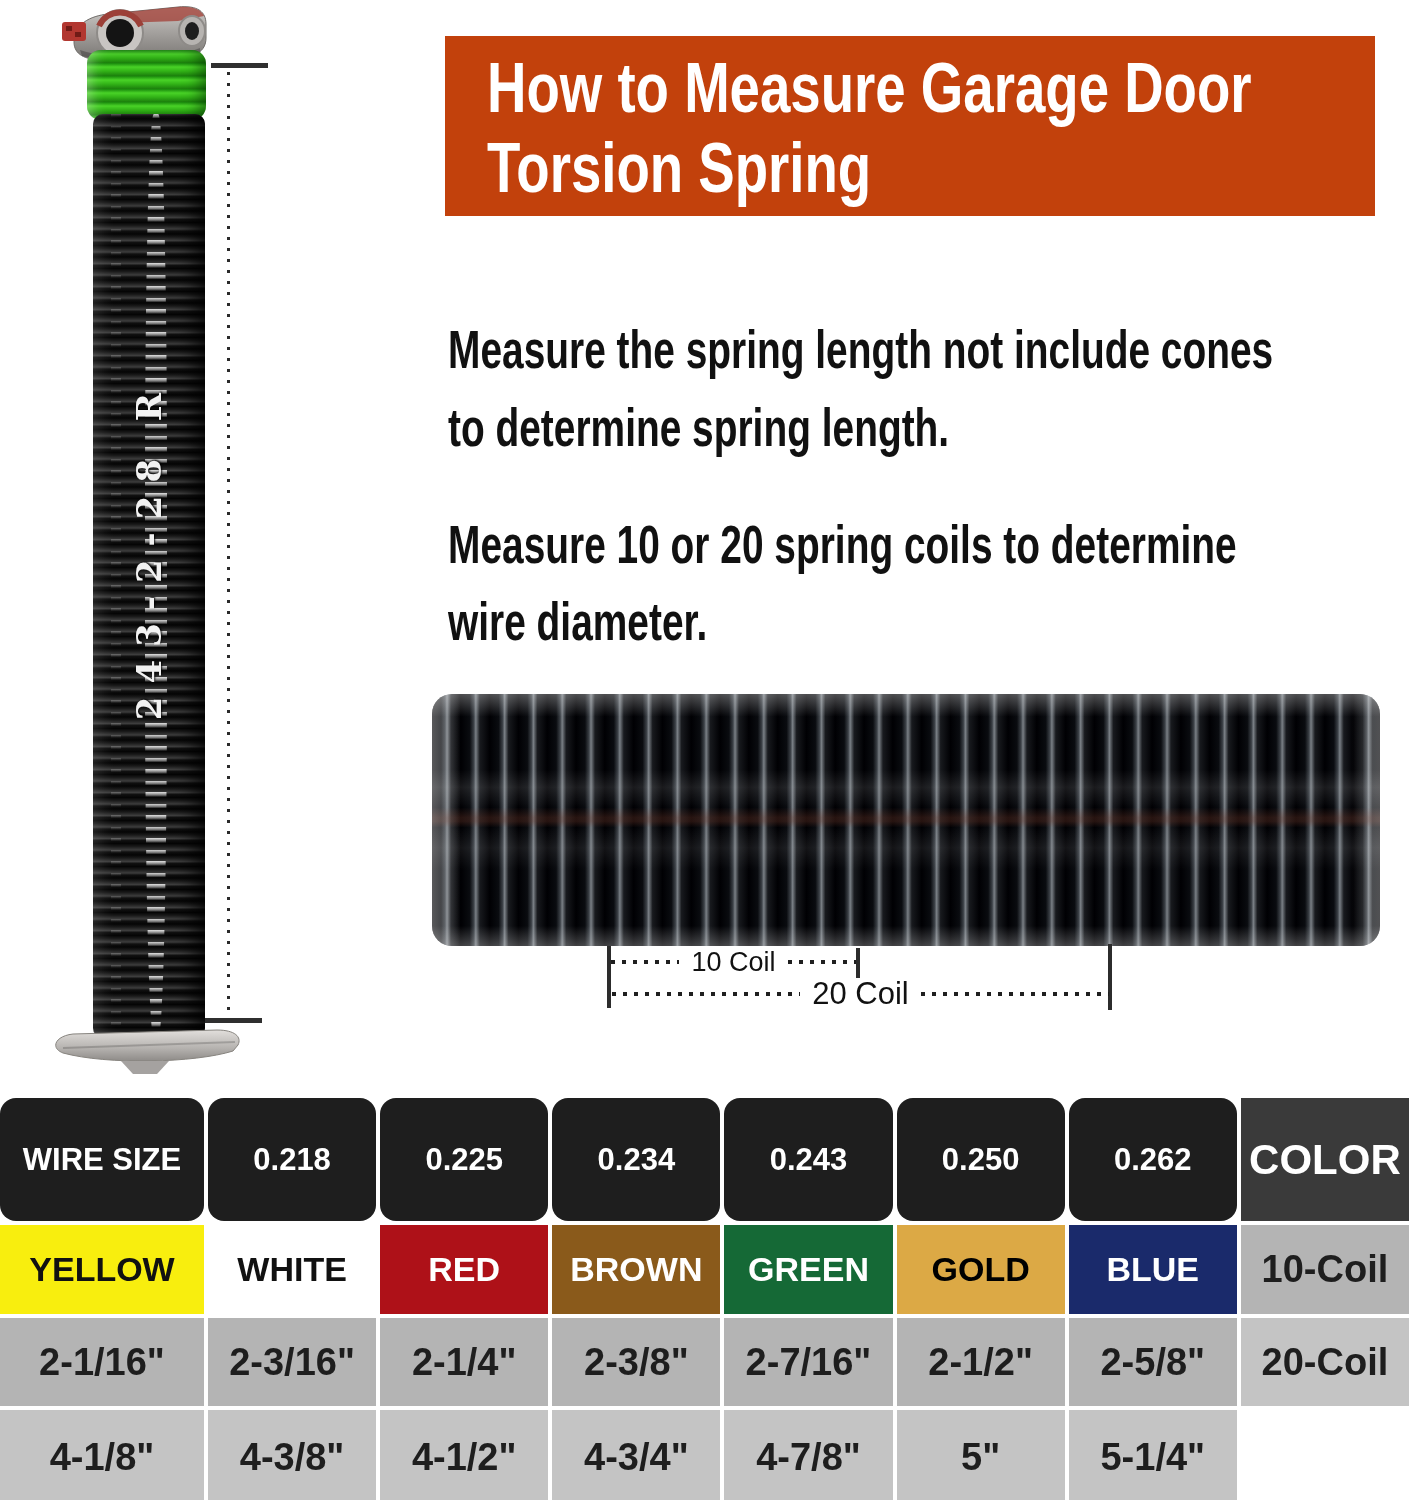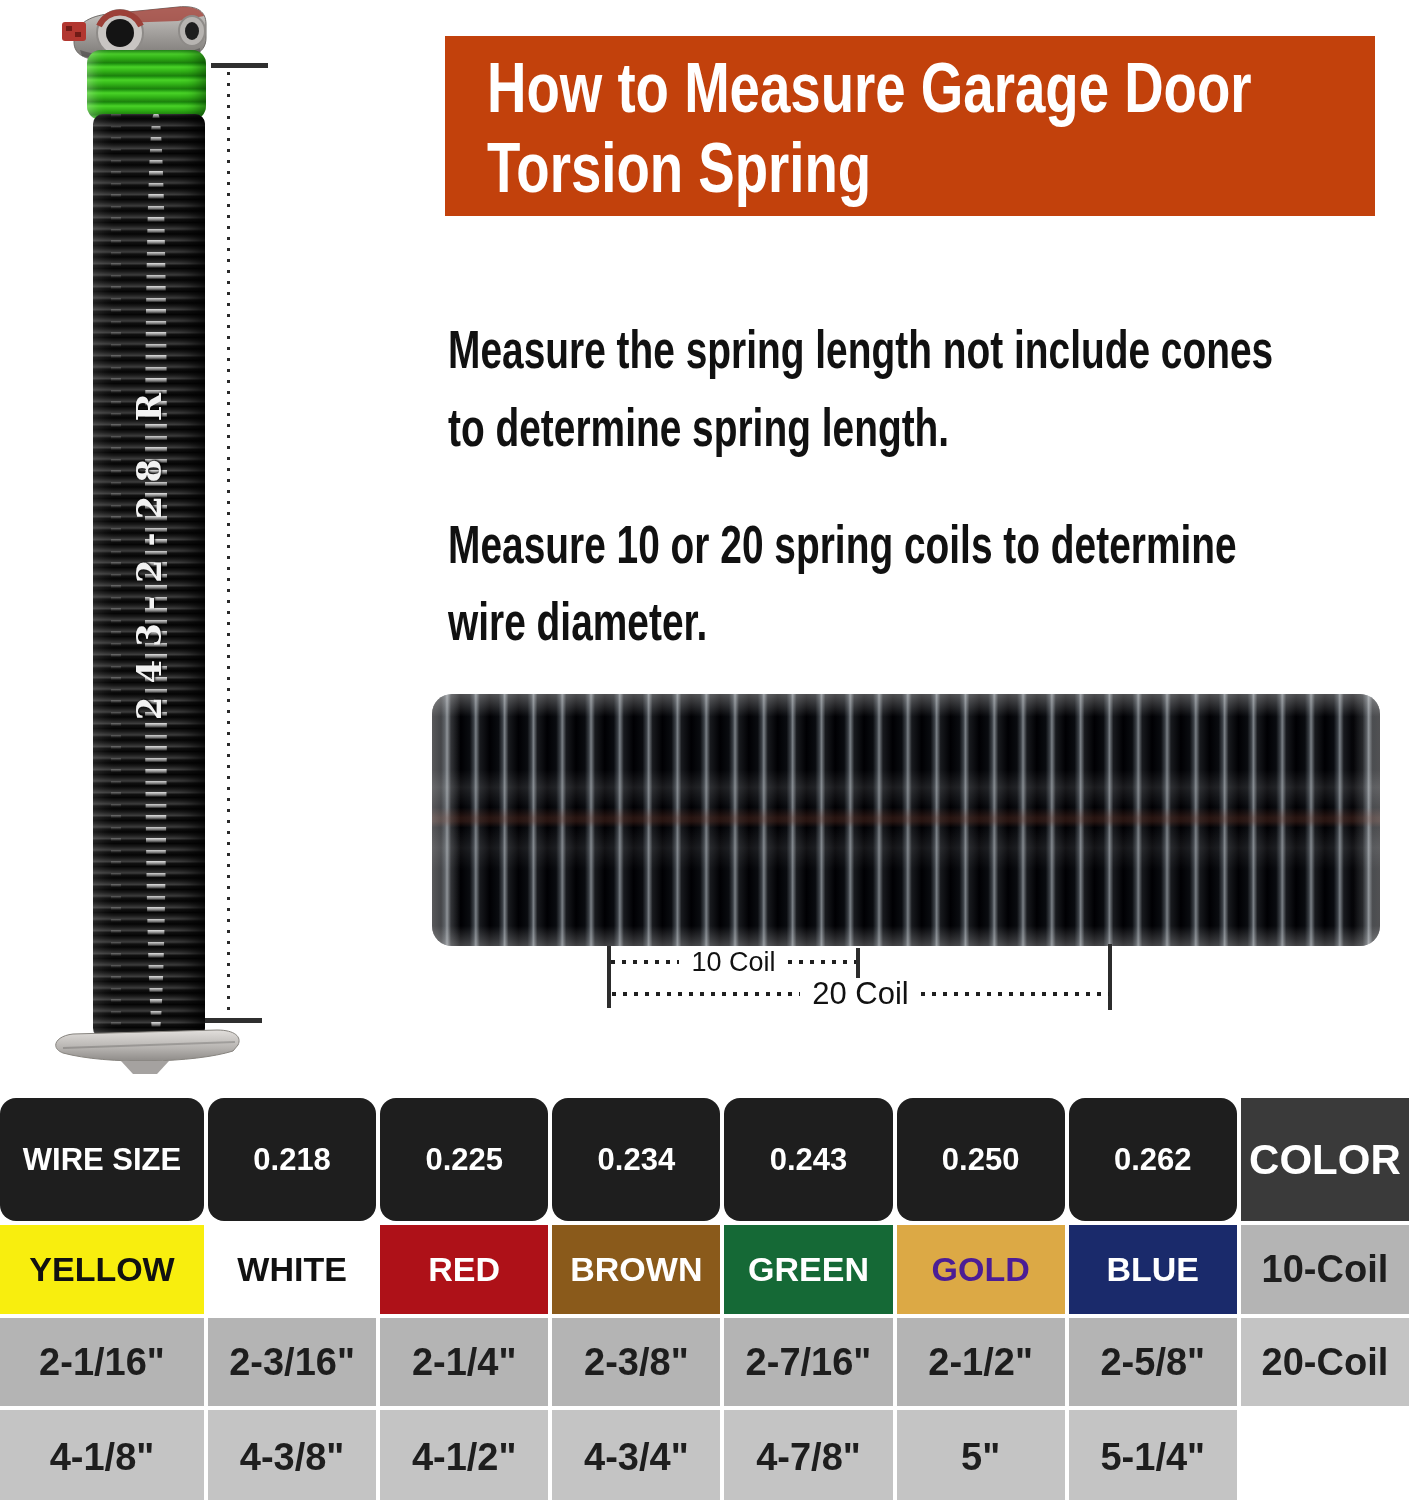--- a/index.html
+++ b/index.html
@@ -158,21 +158,21 @@
     <div class="cell r1">0.243</div>
     <div class="cell r1">0.250</div>
     <div class="cell r1">0.262</div>
 
     <div class="cell r2h">COLOR</div>
     <div class="cell r2" style="background:#f8ee0e;color:#111111">YELLOW</div>
     <div class="cell r2" style="background:#ffffff;color:#111111">WHITE</div>
     <div class="cell r2" style="background:#ae1118;color:#ffffff">RED</div>
     <div class="cell r2" style="background:#8a5a1b;color:#ffffff">BROWN</div>
     <div class="cell r2" style="background:#156936;color:#ffffff">GREEN</div>
-    <div class="cell r2" style="background:#dca945;color:#4c1d95">GOLD</div>
+    <div class="cell r2" style="background:#dca945;color:#000000">GOLD</div>
     <div class="cell r2" style="background:#1a2a6b;color:#ffffff">BLUE</div>
 
     <div class="cell r3">10-Coil</div>
     <div class="cell r3">2-1/16"</div>
     <div class="cell r3">2-3/16"</div>
     <div class="cell r3">2-1/4"</div>
     <div class="cell r3">2-3/8"</div>
     <div class="cell r3">2-7/16"</div>
     <div class="cell r3">2-1/2"</div>
     <div class="cell r3">2-5/8"</div>

